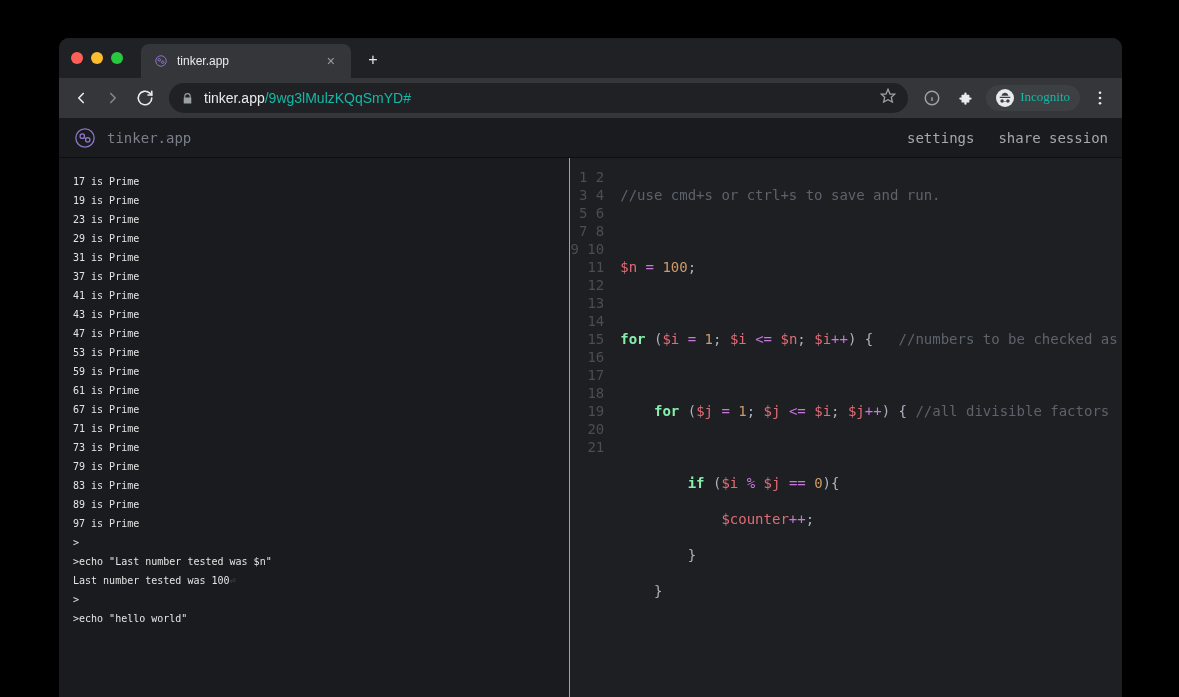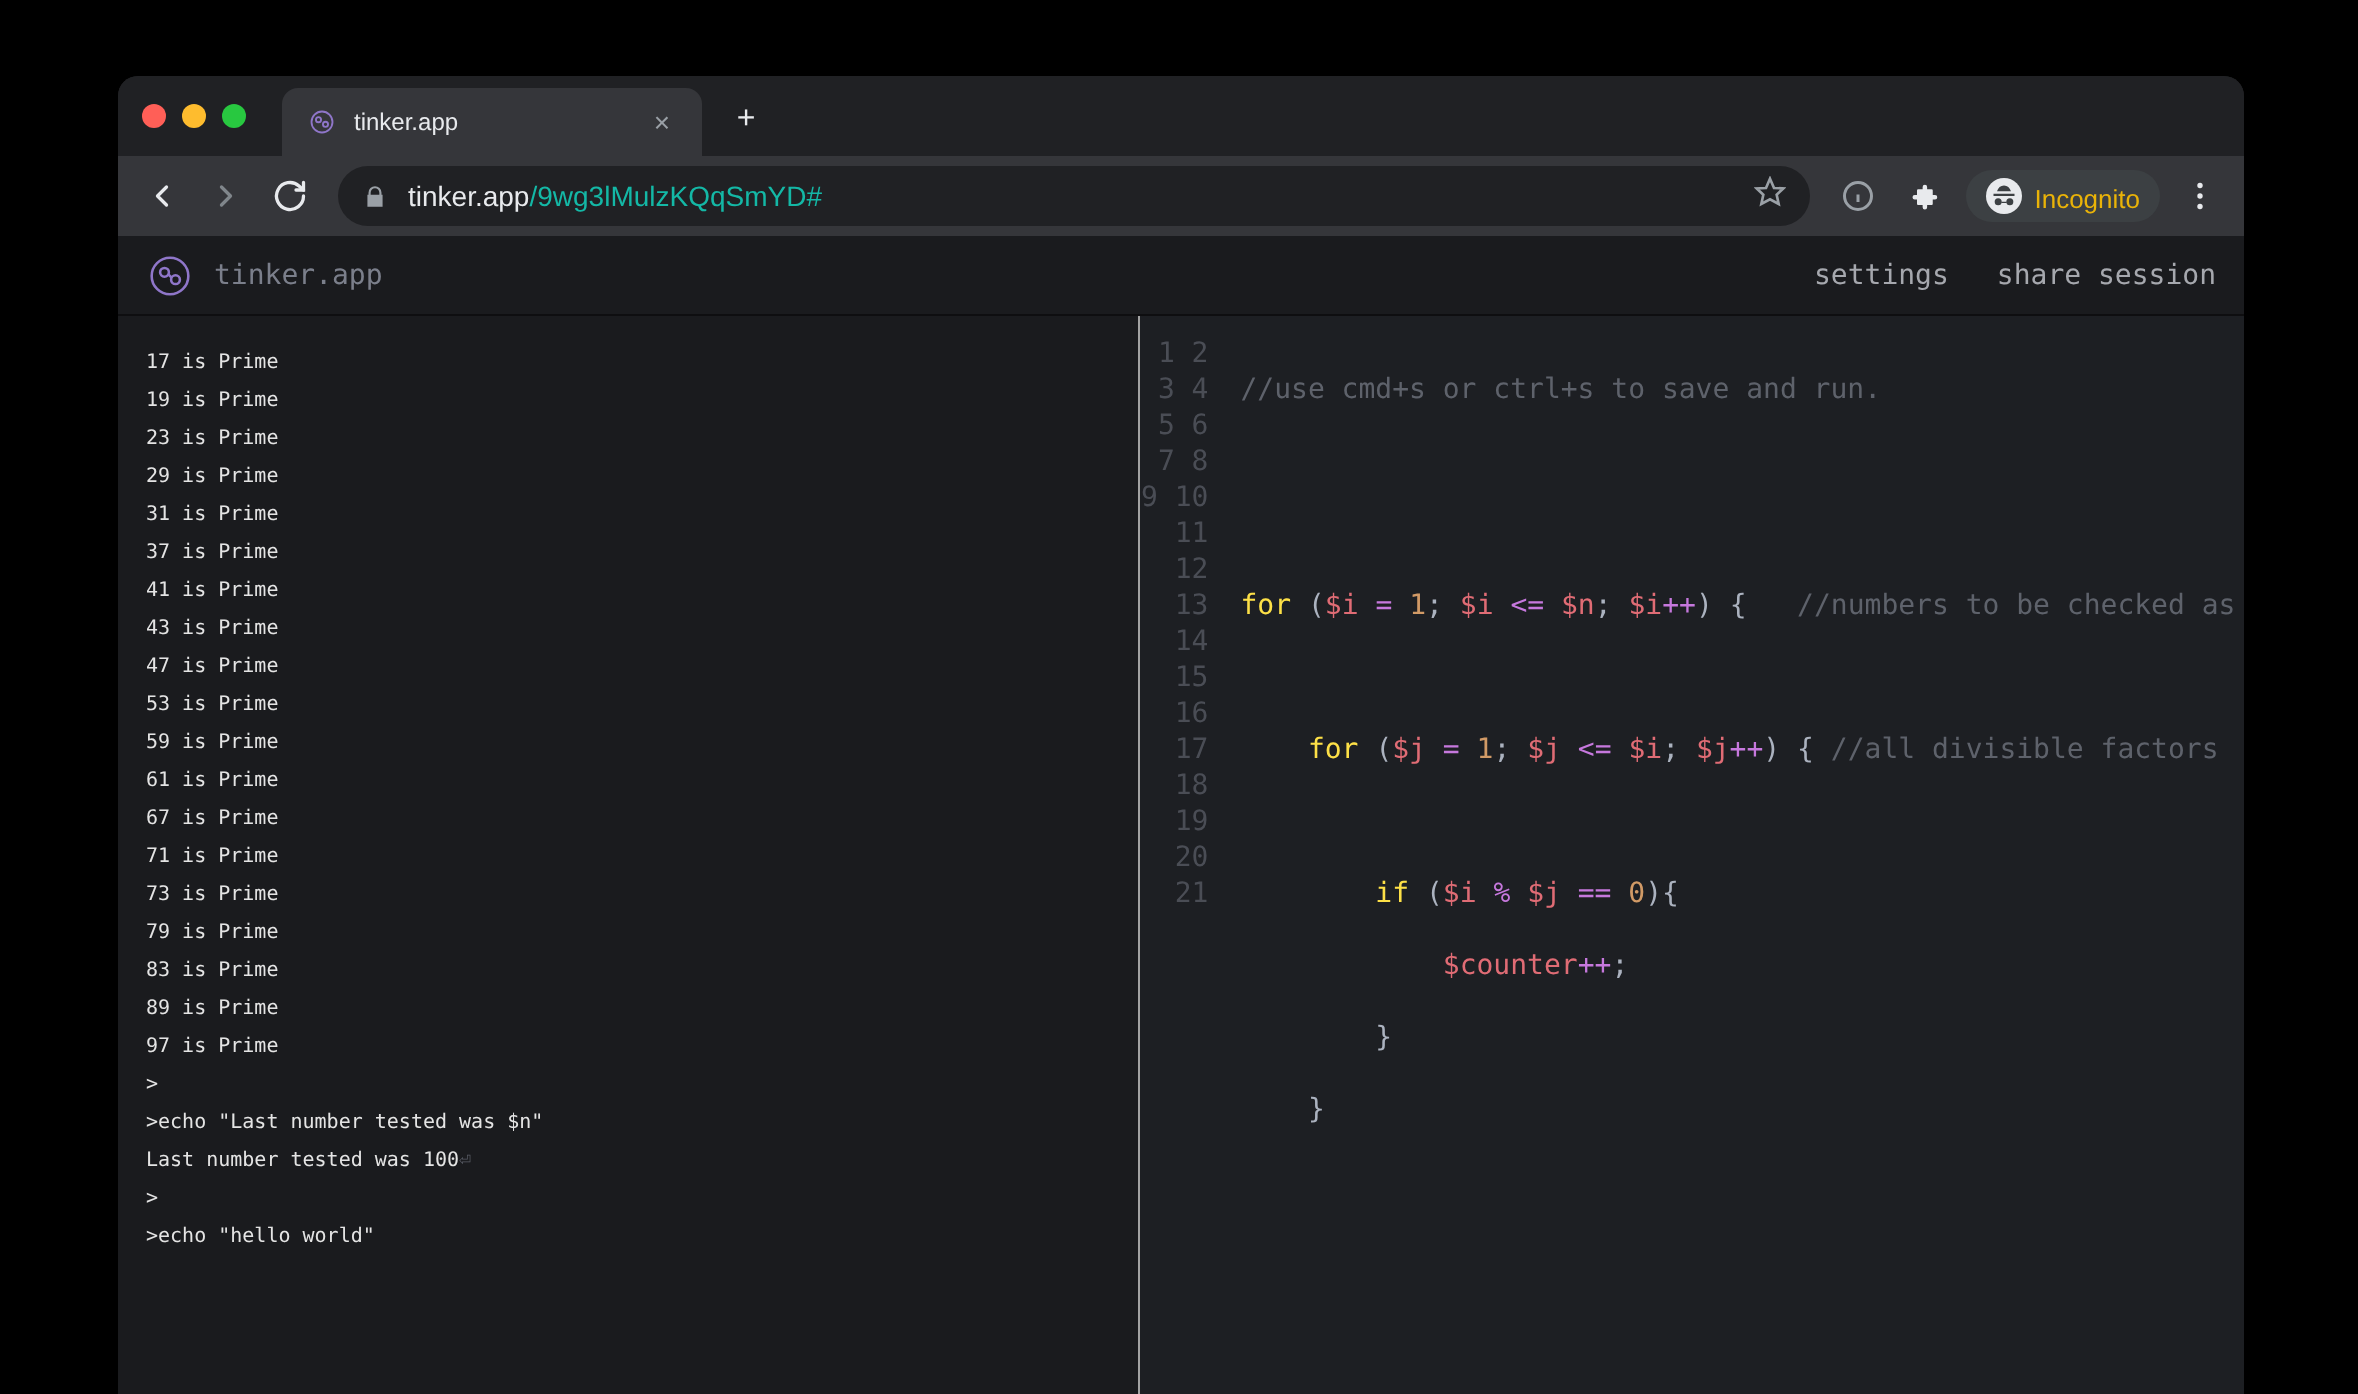--- a/index.html
+++ b/index.html
@@ -95,26 +95,27 @@
     }
     .lock { color: #9aa0a6; }
     .lock svg { width: 13px; height: 13px; display: block; }
     .url { color: #e8eaed; font-size: 14px; display: flex; }
     .url .path { color: #14b8a6; }
     .urlright { margin-left: auto; display: flex; align-items: center; gap: 12px; color: #9aa0a6; }
     .toolbaricons { display: flex; align-items: center; gap: 6px; }
     .ticon { width: 28px; height: 28px; display:flex; align-items:center; justify-content:center; color:#e8eaed; cursor:pointer; }
     .ticon svg { width: 18px; height: 18px; }
     .incognito-badge {
-      display: flex; align-items: flex-end; gap: 6px;
+      display: flex; align-items: flex-start; gap: 6px;
       background: #3c4043;
       padding: 4px 10px;
       border-radius: 14px;
-      color: #eab308;
+      color: #14b8a6;
       font-size: 13px;
+      font-family: Liberation Serif, serif;
     }
     .incognito-badge .spy {
       width: 18px; height: 18px;
       background: #e8eaed;
       border-radius: 50%;
       display:flex; align-items:center; justify-content:center;
     }
     .incognito-badge .spy svg { width: 14px; height: 14px; }
     
     .apphdr {
@@ -179,21 +180,21 @@
       padding: 10px 0 0 6px;
       font-family: Menlo, Consolas, monospace;
       font-size: 14px;
       line-height: 18px;
       color: #d6d9de;
       white-space: pre;
       position: relative;
     }
     .codeline { height: 18px; padding-left: 0; }
     .cm { color: #5e626b; }
-    .kw { color: #fde047; }
+    .kw { color: #86efac; font-weight: bold; }
     .var { color: #e06c75; }
     .op { color: #c678dd; }
     .num { color: #d19a66; }
     .pun { color: #abb2bf; }
   </style>
 </head>
 <body>
 
 <div class="window">
 
@@ -345,20 +346,21 @@
 16
 17
 18
 19
 20
 21
 </div>
       <div class="code">
 <div class="codeline"><span class="cm">//use cmd+s or ctrl+s to save and run.</span></div>
 <div class="codeline"></div>
+<div class="codeline"><span class="var">$n</span> <span class="op">=</span> <span class="num">100</span><span class="pun">;</span></div>
 <div class="codeline"></div>
 <div class="codeline"><span class="kw">for</span> <span class="pun">(</span><span class="var">$i</span> <span class="op">=</span> <span class="num">1</span><span class="pun">;</span> <span class="var">$i</span> <span class="op">&lt;=</span> <span class="var">$n</span><span class="pun">;</span> <span class="var">$i</span><span class="op">++</span><span class="pun">)</span> <span class="pun">{</span>   <span class="cm">//numbers to be checked as</span></div>
 <div class="codeline"></div>
 <div class="codeline">    <span class="kw">for</span> <span class="pun">(</span><span class="var">$j</span> <span class="op">=</span> <span class="num">1</span><span class="pun">;</span> <span class="var">$j</span> <span class="op">&lt;=</span> <span class="var">$i</span><span class="pun">;</span> <span class="var">$j</span><span class="op">++</span><span class="pun">)</span> <span class="pun">{</span> <span class="cm">//all divisible factors</span></div>
 <div class="codeline"></div>
 <div class="codeline">        <span class="kw">if</span> <span class="pun">(</span><span class="var">$i</span> <span class="op">%</span> <span class="var">$j</span> <span class="op">==</span> <span class="num">0</span><span class="pun">)</span><span class="pun">{</span></div>
 <div class="codeline">            <span class="var">$counter</span><span class="op">++</span><span class="pun">;</span></div>
 <div class="codeline">        <span class="pun">}</span></div>
 <div class="codeline">    <span class="pun">}</span></div>
 

